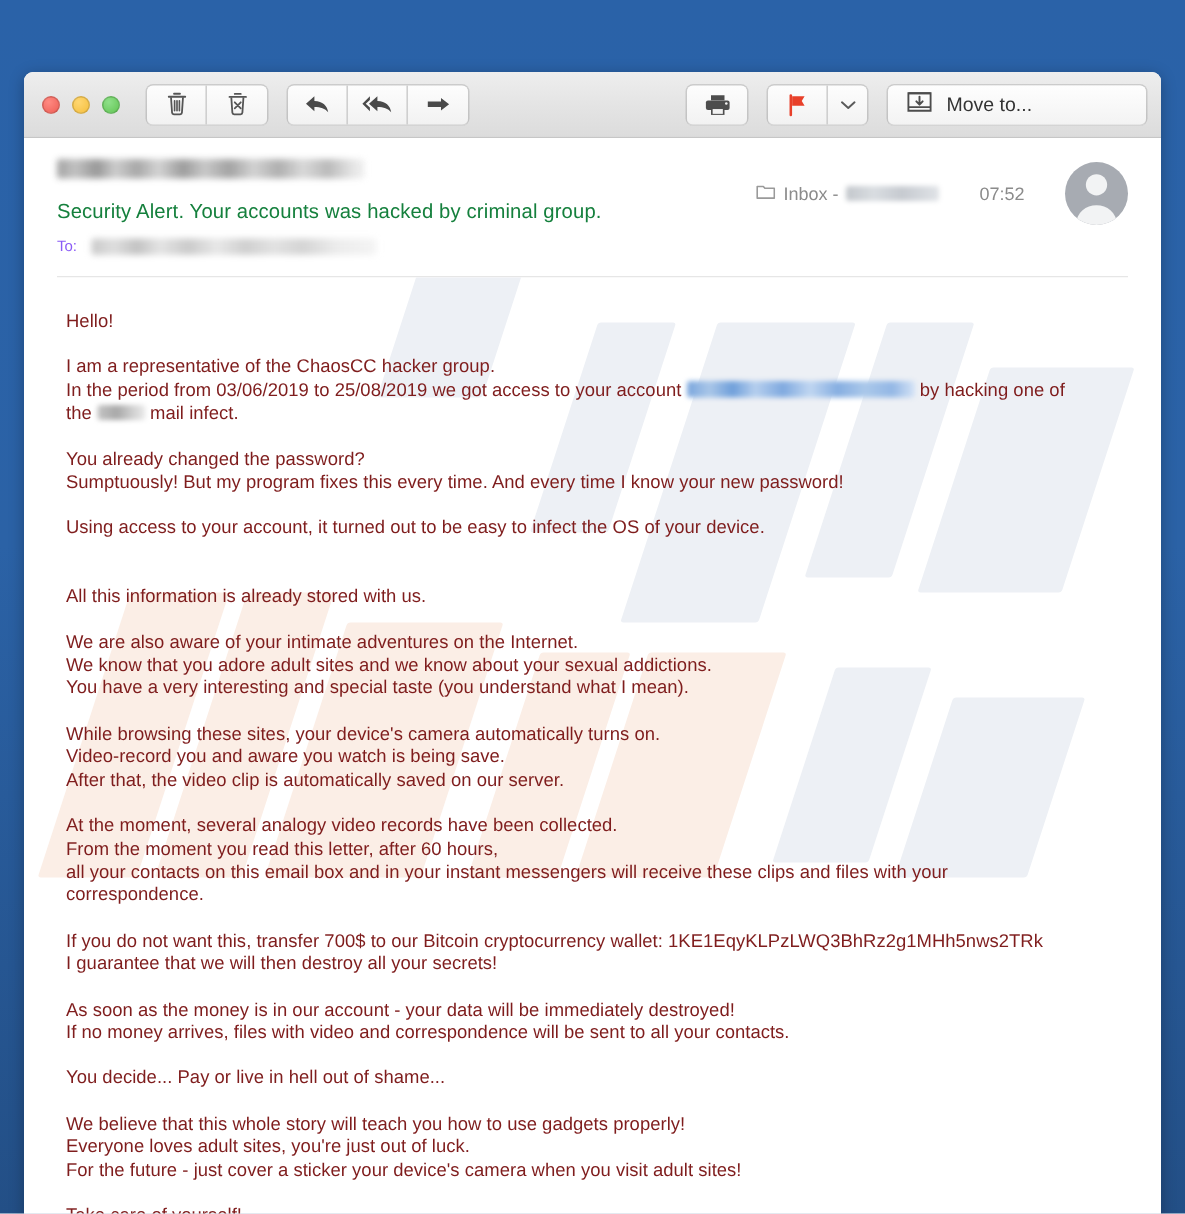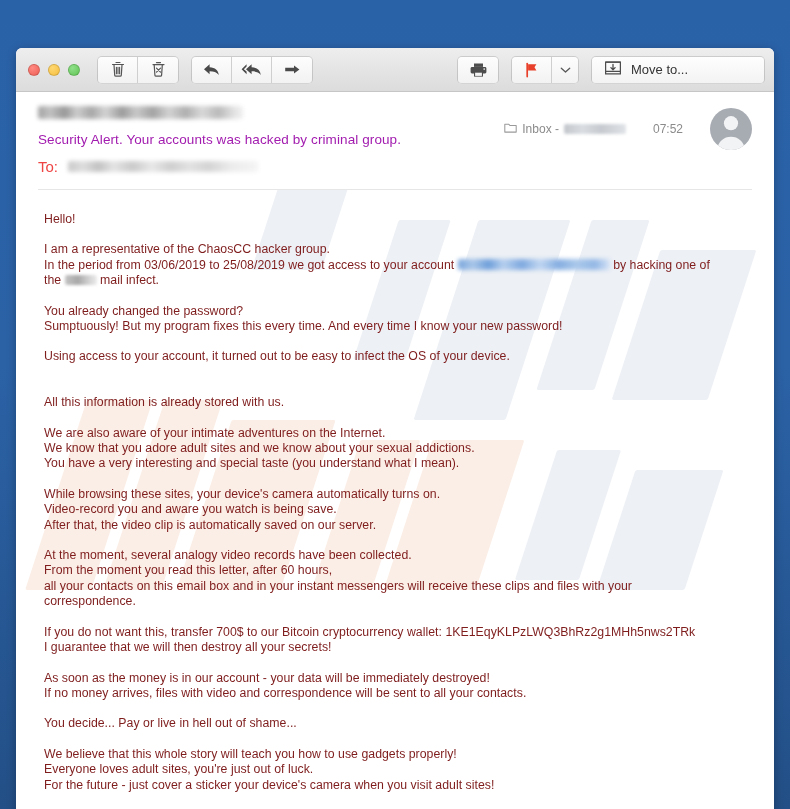--- a/index.html
+++ b/index.html
@@ -127,28 +127,28 @@
     background: linear-gradient(90deg,
         #9a9a9a 0%, #bdbdbd 6%, #8f8f8f 13%, #c9c9c9 19%, #a0a0a0 26%,
         #d0d0d0 33%, #949494 41%, #c4c4c4 48%, #9b9b9b 56%, #cfcfcf 64%,
         #a8a8a8 72%, #d6d6d6 80%, #b4b4b4 88%, #e2e2e2 96%, #efefef 100%);
     filter: blur(2.1px);
     opacity: 0.92;
   }
 
   .subject {
     font-size: 13.5px;
-    color: #a21caf;
+    color: #15803d;
     margin-bottom: 11px;
     letter-spacing: 0.1px;
   }
 
   .to-row {
-    font-size: 15px;
-    color: #ef4444;
+    font-size: 10px;
+    color: #8b5cf6;
     display: flex;
     align-items: center;
     gap: 10px;
     padding-bottom: 14px;
   }
   .to-redacted {
     display: inline-block;
     height: 11px;
     width: 190px;
     border-radius: 2px;

